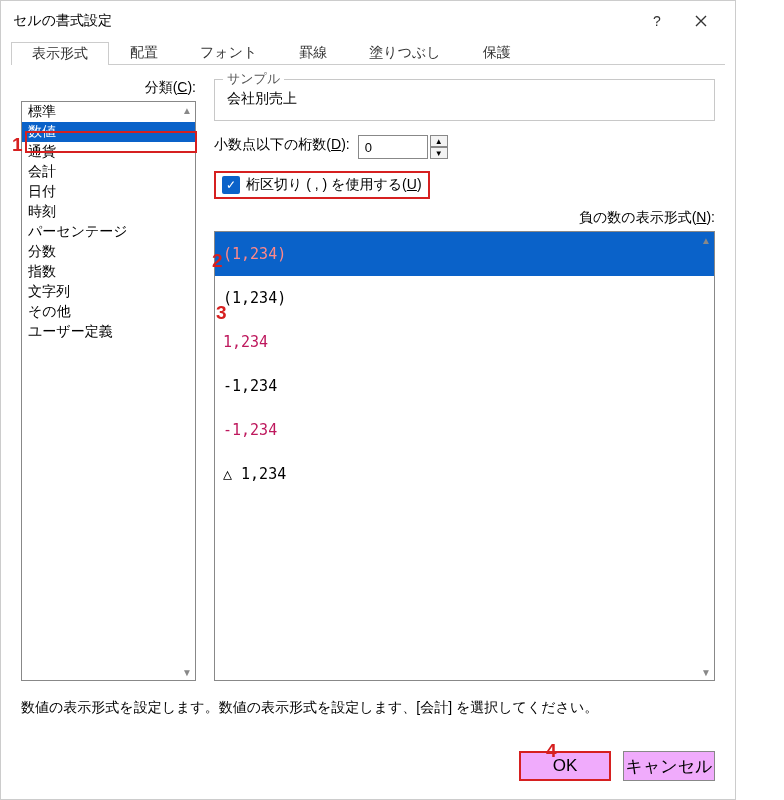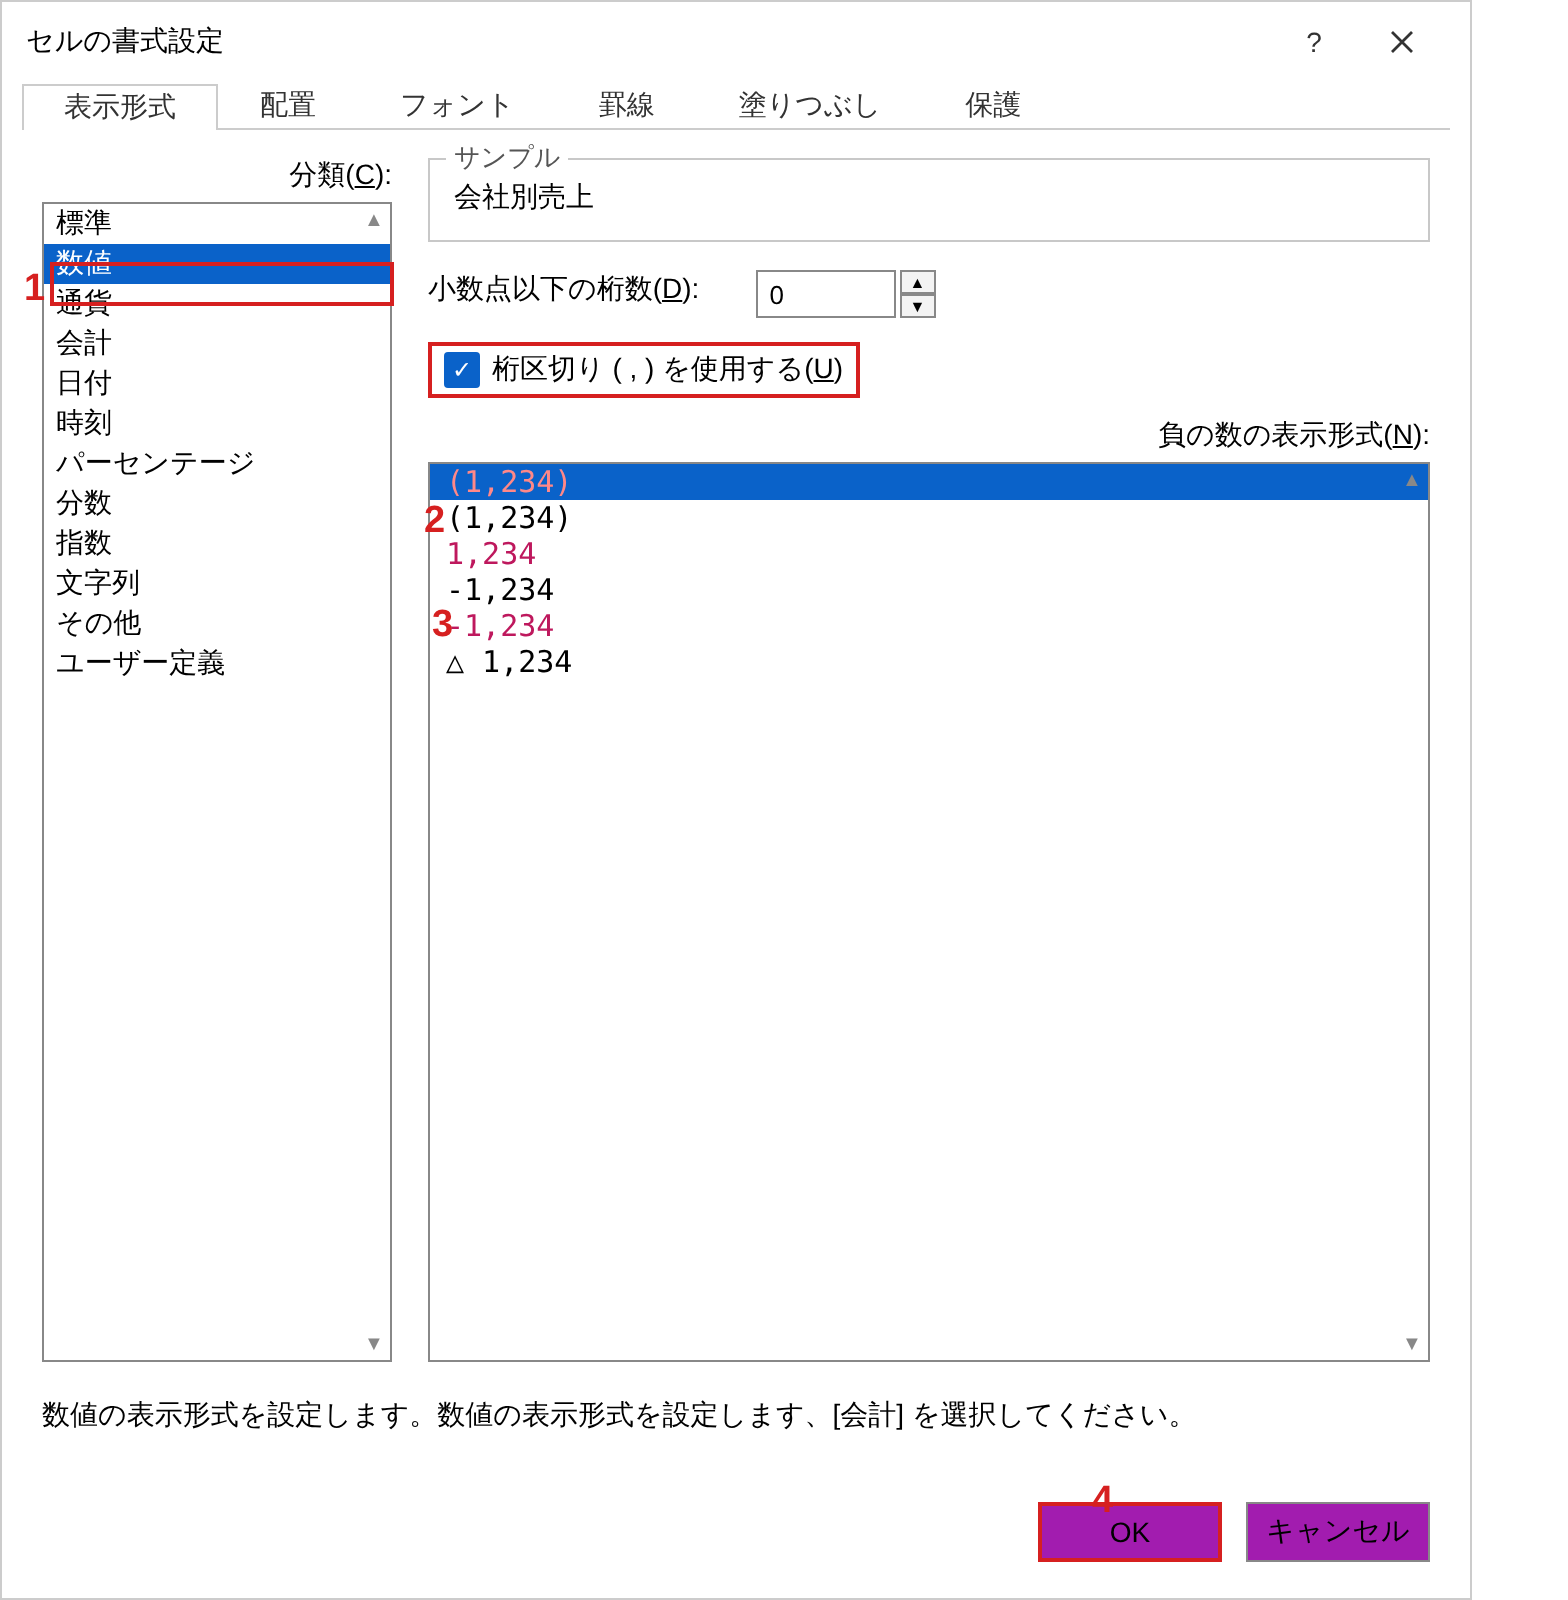--- a/index.html
+++ b/index.html
@@ -18,36 +18,36 @@
 .listbox { border: 1px solid #888; flex: 1; position: relative; }
 .listbox .item { padding: 1px 6px; font-size: 14px; cursor: pointer; }
 .listbox .item.selected { background: #0a62c9; color: #fff; }
 .scroll-arrow { position: absolute; right: 0; width: 16px; height: 16px; color: #888; font-size: 10px; display: flex; align-items: center; justify-content: center; }
 .scroll-arrow.up { top: 0; }
 .scroll-arrow.down { bottom: 0; }
 .right { flex: 1; display: flex; flex-direction: column; }
 .sample-field { border: 1px solid #c8c8c8; padding: 10px 12px 12px; margin-bottom: 14px; position: relative; }
 .sample-legend { position: absolute; top: -10px; left: 8px; background: #fff; padding: 0 4px; font-size: 13px; color: #555; }
 .sample-val { font-size: 14px; }
-.row { display: flex; align-items: center; gap: 28px; margin-bottom: 12px; }
+.row { display: flex; align-items: center; gap: 8px; margin-bottom: 12px; }
 .spinner { display: flex; align-items: center; gap: 2px; }
 .spinner input { width: 70px; height: 24px; border: 1px solid #888; padding: 0 6px; font-size: 13px; }
 .spin-btns { display: flex; flex-direction: column; }
 .spin-btns .sb { width: 18px; height: 12px; border: 1px solid #888; font-size: 8px; display: flex; align-items: center; justify-content: center; cursor: pointer; background: #f3f3f3; }
 .chk-row { display: flex; align-items: center; gap: 6px; border: 2px solid #d62020; padding: 3px 6px; width: fit-content; margin-bottom: 10px; }
 .chk { width: 18px; height: 18px; background: #0a62c9; border-radius: 2px; display: flex; align-items: center; justify-content: center; color: #fff; font-size: 12px; }
 .chk-label { font-size: 14px; }
 .chk-label u { text-decoration: underline; }
 .neg-list { border: 1px solid #888; flex: 1; position: relative; }
-.neg-list .nitem { padding: 0 8px; font-size: 15px; font-family: "Consolas", monospace; cursor: pointer; }
+.neg-list .nitem { padding: 13px 8px; font-size: 15px; font-family: "Consolas", monospace; cursor: pointer; }
 .neg-list .nitem.selected { background: #0a62c9; color: #ff8888; }
 .neg-list .red { color: #be185d; }
 .desc { font-size: 14px; margin: 18px 0 10px; }
 .btn-row { display: flex; justify-content: flex-end; gap: 12px; padding: 14px 20px 18px; }
-.btn { min-width: 92px; height: 30px; border: 1px solid #888; background: #a21caf; font-size: 14px; cursor: pointer; display: flex; align-items: center; justify-content: center; }
+.btn { min-width: 92px; height: 30px; border: 1px solid #888; background: #f0abfc; font-size: 17px; cursor: pointer; display: flex; align-items: center; justify-content: center; }
 .btn.ok { border: 2px solid #d62020; }
 .highlight-1 { position: absolute; border: 2px solid #d62020; left: 25px; top: 131px; width: 172px; height: 22px; pointer-events: none; }
 .num { position: absolute; color: #d62020; font-weight: bold; font-size: 19px; pointer-events: none; }
 .n1 { left: 12px; top: 134px; }
 .n2 { left: 212px; top: 250px; }
 .n3 { left: 216px; top: 302px; }
 .n4 { left: 546px; top: 740px; }
 .label u { text-decoration: underline; }
 </style>
 </head>

